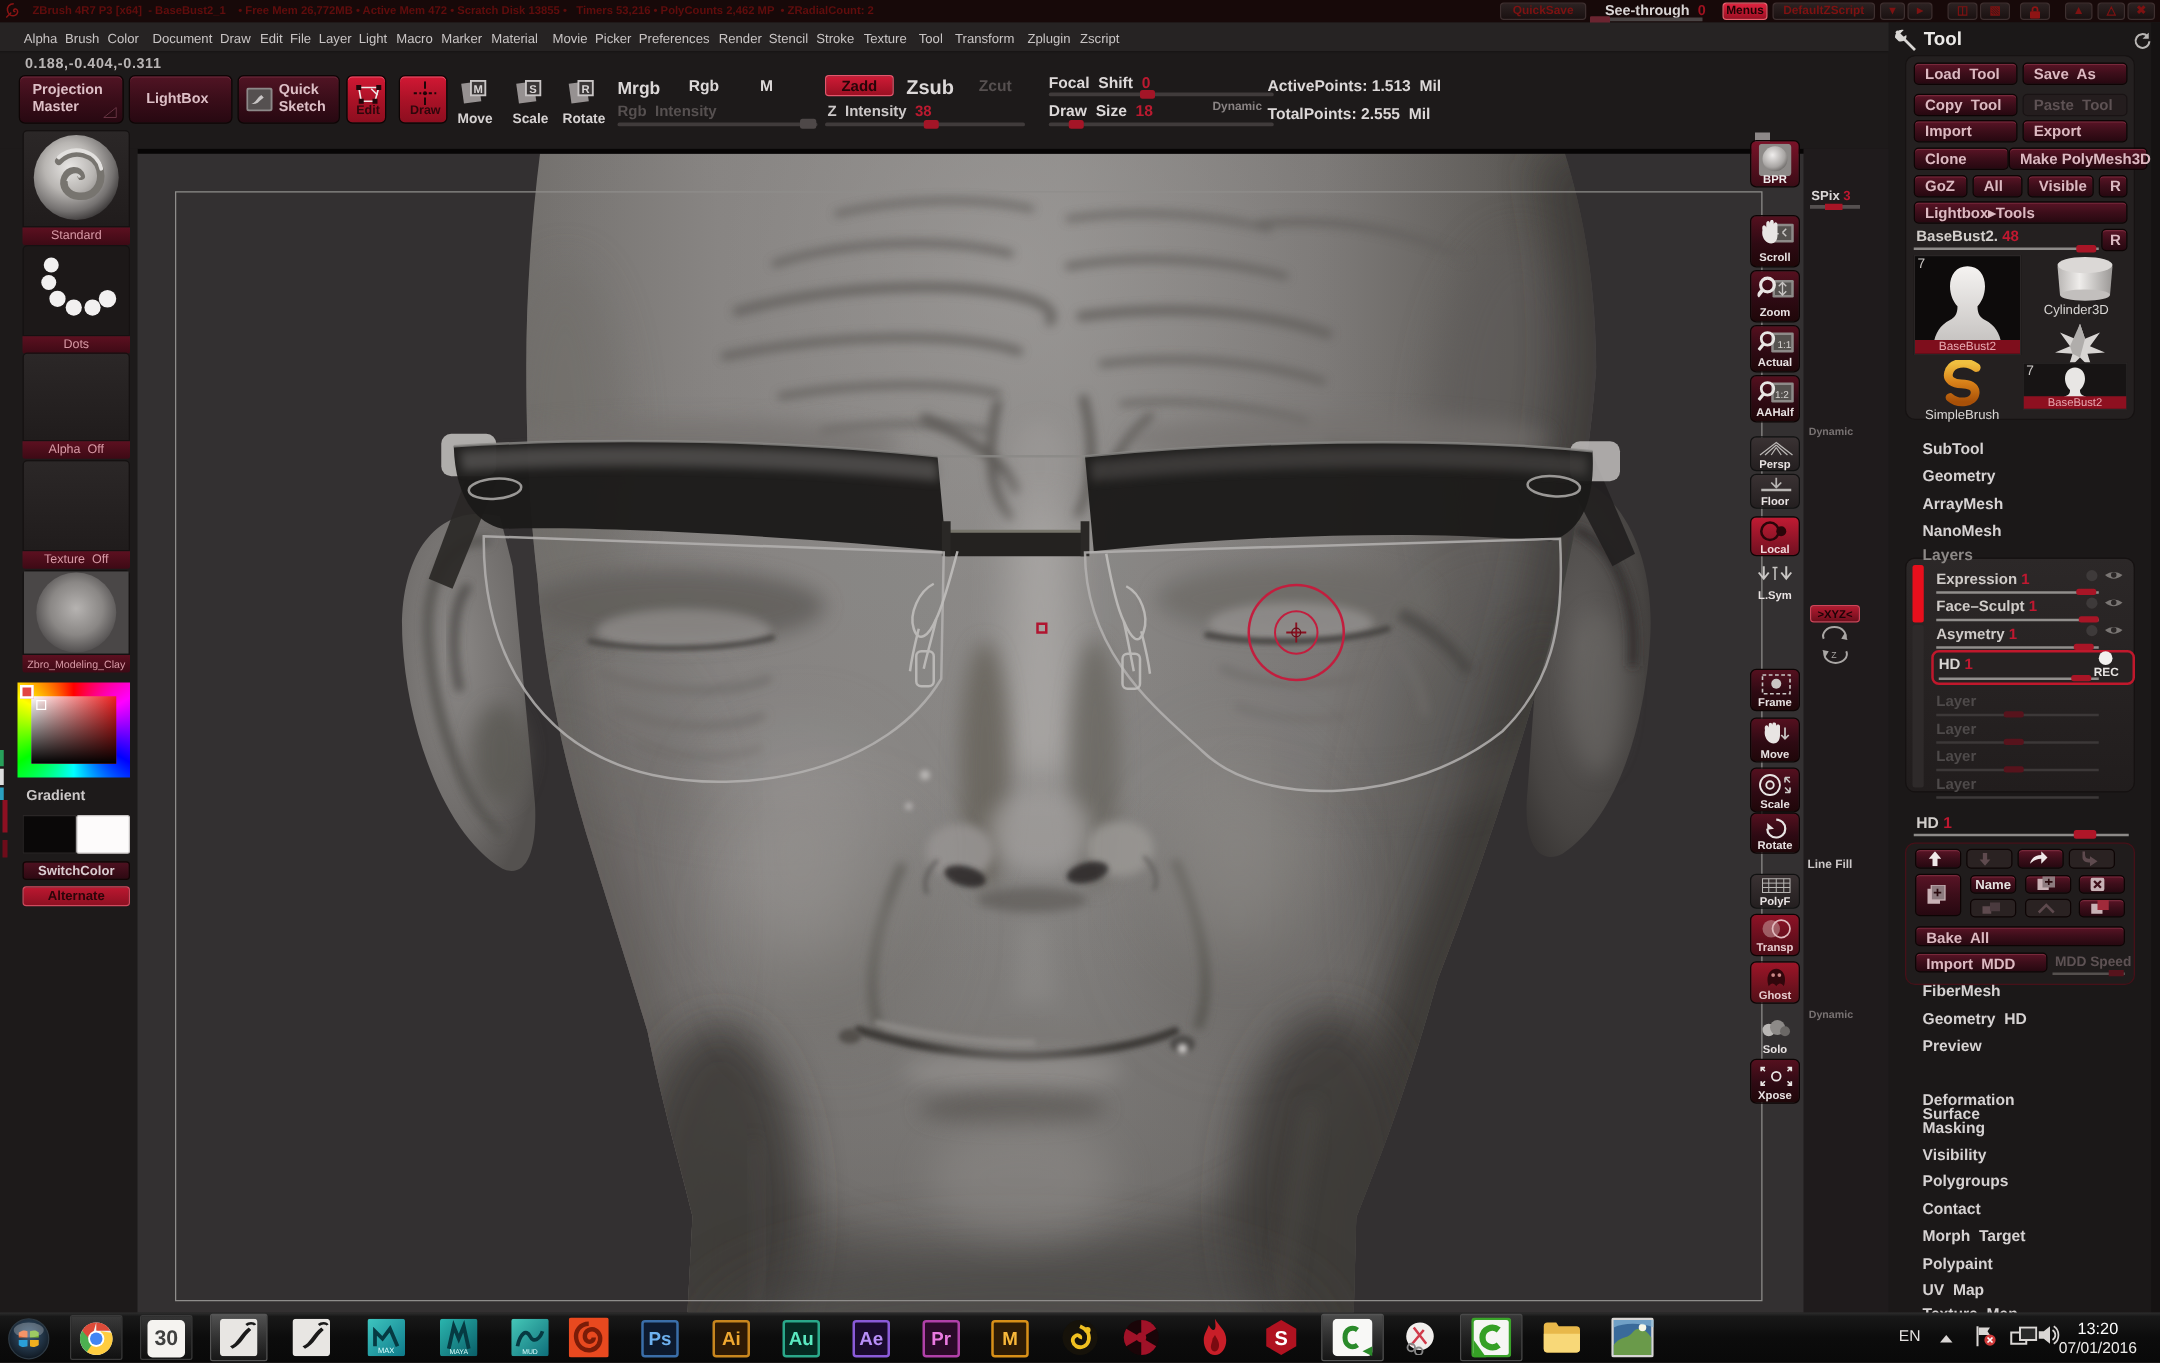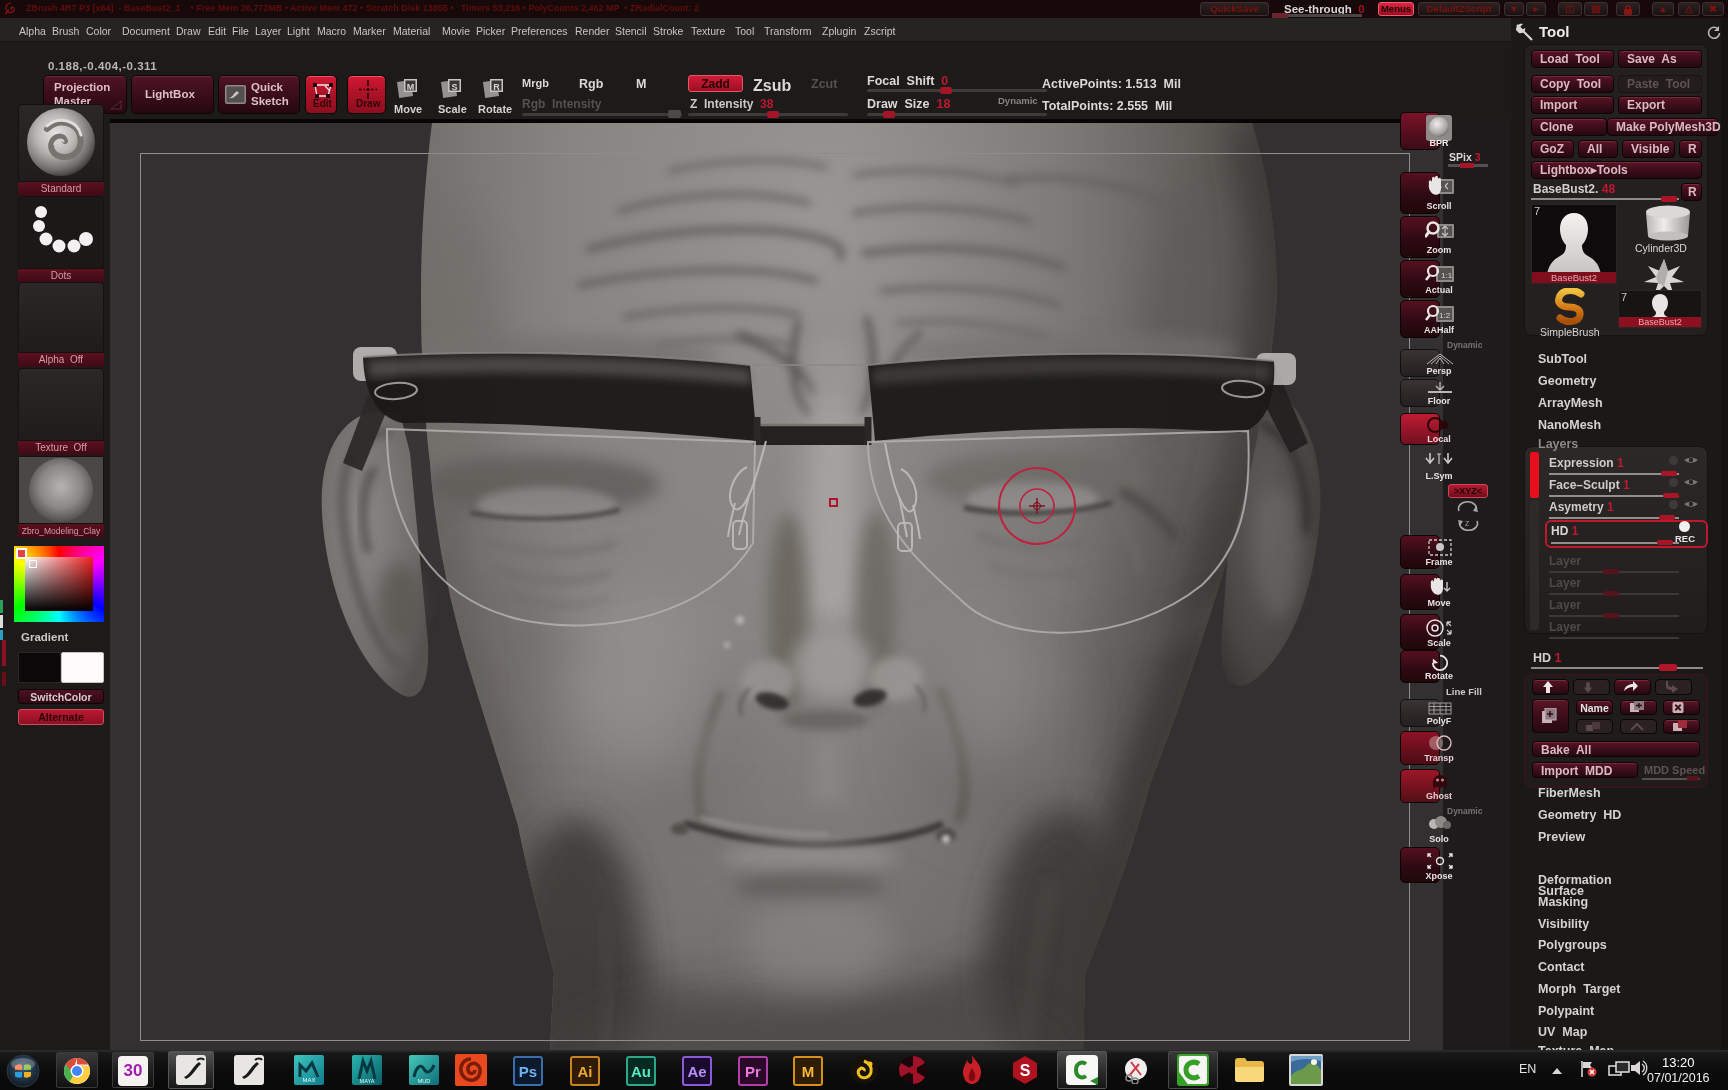--- a/index.html
+++ b/index.html
@@ -7,33 +7,33 @@
 .abs { position:absolute; }
 #stage { position:relative; width:1728px; height:1090px; }
 
 #titlebar { left:0; top:0; width:1728px; height:18px; background:#170909; }
 .ttxt { color:#600d0d; font-size:9px; font-weight:bold; white-space:nowrap; }
 .tbtn { position:absolute; top:2px; height:14px; background:linear-gradient(#2c2222,#1a1111); border:1px solid #3e3030; border-radius:3px; color:#7e1212; font-size:9.5px; font-weight:bold; text-align:center; line-height:12px; }
 
 #menubar { left:0; top:18px; width:1511px; height:24px; background:#262323; border-bottom:1px solid #151212; }
 .mi { position:absolute; top:7px; color:#c9c5c5; font-size:10.5px; white-space:nowrap; }
 
-#toolbar { left:0; top:58px; width:1511px; height:76px; background:#1d1a1a;margin-left:28px; }
+#toolbar { left:0; top:43px; width:1511px; height:76px; background:#1d1a1a; }
 .bigbtn { position:absolute; top:17px; height:39px; border-radius:5px; background:linear-gradient(#511424 0%, #3c0e1a 45%, #270811 100%); border:1px solid #0e0505; box-shadow:inset 0 1px 0 #6e2a3c; color:#ddbfc6; font-weight:bold; font-size:11.5px; }
 .redbtn { background:linear-gradient(#d21834 0%, #ab1227 50%, #8c0e1f 100%); box-shadow:inset 0 1px 0 #e8556c; }
 .lbl { position:absolute; font-weight:bold; white-space:nowrap; }
 .slider { position:absolute; height:3px; background:#403b3b; border-radius:2px; }
 .shandle { position:absolute; top:-2px; width:12px; height:7px; background:#a41527; border-radius:2px; }
 
 .thumb { position:absolute; left:18px; width:86px; background:linear-gradient(#2b2727,#201c1c); border:1px solid #151111; border-radius:4px 4px 0 0; }
 .tlabel { position:absolute; left:18px; width:86px; height:14px; background:linear-gradient(#5c1020,#3d0a15); color:#d89aa6; font-size:10px; text-align:center; line-height:14px; border-radius:0 0 2px 2px; }
 
 #canvas { left:110px; top:119px; width:1333px; height:931px; background:#333031; border-top:4px solid #070505; }
 
-.shbtn { position:absolute; left:1400px; width:40px; border-radius:5px; background:linear-gradient(#55101f 0%, #2e0a13 55%, #1f0709 100%); border:1px solid #0d0404;padding-left:19px; }
+.shbtn { position:absolute; left:1400px; width:40px; border-radius:5px; background:linear-gradient(#55101f 0%, #2e0a13 55%, #1f0709 100%); border:1px solid #0d0404; }
 .shlab { color:#e8e2e2; font-size:9px; text-align:center; position:absolute; width:100%; bottom:2px; font-weight:bold;}
 
 #toolpanel { left:1511px; top:18px; width:217px; height:1032px; background:#1b1818; }
 .pbtn { position:absolute; height:18px; border-radius:4px; background:linear-gradient(#5a1426 0%, #3d0e1a 48%, #260810 100%); border:1px solid #0d0404; box-shadow:inset 0 1px 0 #77293b; color:#dcb9c1; font-weight:bold; font-size:12px; line-height:16px; padding-left:8px; }
 .sect { position:absolute; left:27px; color:#d6d2d2; font-weight:bold; font-size:12.5px; white-space:nowrap; }
 
 #taskbar { left:0; top:1050px; width:1728px; height:40px; background:linear-gradient(#2e2e2e 0%, #181818 8%, #0c0c0c 50%, #090909 100%); }
 .ticon { position:absolute; top:1056px; width:30px; height:30px; }
 </style>
 </head>
@@ -146,21 +146,21 @@
     </div>
     <div class="abs" style="left:450px;top:19px">
       <svg width="34" height="24" viewBox="0 0 34 24">
           <path d="M6 4 L20 4 L20 20 L6 20 Z" fill="#969191" transform="rotate(-8 13 12)"></path>
           <rect x="12" y="2" width="13" height="13" fill="#c9c5c5"></rect>
           <rect x="13.5" y="3.5" width="10" height="10" fill="#3a3636"></rect>
           <text x="18.5" y="12.5" font-size="9" font-weight="bold" fill="#d9d5d5" text-anchor="middle" font-family="Liberation Sans">R</text>
         </svg>
       <div style="color:#d6d2d2;font-size:11px;font-weight:bold;margin-top:-2px">Rotate</div>
     </div>
-    <span class="lbl" style="left:494px;top:19px;color:#dcd8d8;font-size:11px">Mrgb</span>
+    <span class="lbl" style="left:494px;top:19px;color:#dcd8d8;font-size:14px">Mrgb</span>
     <span class="lbl" style="left:551px;top:19px;color:#dcd8d8;font-size:12.5px">Rgb</span>
     <span class="lbl" style="left:608px;top:19px;color:#dcd8d8;font-size:12.5px">M</span>
     <span class="lbl" style="left:494px;top:39px;color:#565050;font-size:12px">Rgb&nbsp; Intensity</span>
     <div class="slider" style="left:494px;top:55px;width:160px;"></div>
     <div class="abs" style="left:640px;top:52px;width:13px;height:8px;background:#4e4848;border-radius:2px"></div>
     <div class="abs" style="left:660px;top:17px;width:55px;height:17px;background:linear-gradient(#cf1b36,#9c1023);border:1px solid #e5556b;border-radius:3px;color:#270508;font-weight:bold;font-size:12px;text-align:center;line-height:16px">Zadd</div>
     <span class="lbl" style="left:725px;top:19px;color:#dcd8d8;font-size:16px">Zsub</span>
     <span class="lbl" style="left:783px;top:19px;color:#565050;font-size:12.5px">Zcut</span>
     <span class="lbl" style="left:662px;top:39px;color:#ccc8c8;font-size:12px">Z&nbsp; Intensity&nbsp; <span style="color:#bb1a30">38</span></span>
     <div class="slider" style="left:660px;top:55px;width:160px;"></div>
@@ -811,21 +811,21 @@
     <div class="abs" style="left:56px;top:1052px;width:42px;height:36px;background:linear-gradient(rgba(120,120,120,0.35),rgba(60,60,60,0.15));border:1px solid #3a3a3a;border-radius:2px"></div>
     <svg class="abs" style="left:62px;top:1056px" width="30" height="30" viewBox="0 0 30 30">
         <circle cx="15" cy="15" r="13" fill="#f1f1f1"></circle>
         <path d="M15 2 A 13 13 0 0 1 26.3 8.5 L15 8.5 Z M15 2 A 13 13 0 0 0 3.7 8.5 L10 19 Z" fill="#dd4b39"></path>
         <path d="M3.7 8.5 A 13 13 0 0 0 9 26.5 L13 19 Z" fill="#4caf50"></path>
         <path d="M9 26.5 A 13 13 0 0 0 26.3 8.5 L18 8.5 Z" fill="#ffcd40" transform="rotate(8 15 15)"></path>
         <circle cx="15" cy="15" r="6.5" fill="#fff"></circle>
         <circle cx="15" cy="15" r="5" fill="#4285f4"></circle>
       </svg>
     <div class="abs" style="left:112px;top:1052px;width:42px;height:36px;background:linear-gradient(rgba(120,120,120,0.3),rgba(60,60,60,0.12));border:1px solid #3a3a3a;border-radius:2px"></div>
-    <div class="abs" style="left:118px;top:1056px;width:30px;height:30px;background:#f5f3f0;border-radius:4px;color:#a21caf;font-size:17px;font-weight:bold;text-align:center;line-height:29px">30</div>
+    <div class="abs" style="left:118px;top:1056px;width:30px;height:30px;background:#f5f3f0;border-radius:4px;color:#404040;font-size:17px;font-weight:bold;text-align:center;line-height:29px">30</div>
     <div class="abs" style="left:168px;top:1051px;width:46px;height:38px;background:linear-gradient(rgba(150,150,150,0.45),rgba(80,80,80,0.2));border:1px solid #555;border-radius:2px"></div>
     <svg class="abs" style="left:176px;top:1055px" width="30" height="30" viewBox="0 0 30 30">
         <rect width="30" height="30" rx="3" fill="#e8e6e3"></rect>
         <path d="M8 22 C14 20 16 12 23 7 L25 9 C19 14 18 20 10 24 Z" fill="#1a1a1a"></path>
         <path d="M21 5 C23 3 27 3 28 5" stroke="#1a1a1a" stroke-width="2" fill="none"></path>
       </svg>
     <svg class="abs" style="left:234px;top:1055px" width="30" height="30" viewBox="0 0 30 30">
         <rect width="30" height="30" rx="3" fill="#e8e6e3"></rect>
         <path d="M8 22 C14 20 16 12 23 7 L25 9 C19 14 18 20 10 24 Z" fill="#1a1a1a"></path>
         <path d="M21 5 C23 3 27 3 28 5" stroke="#1a1a1a" stroke-width="2" fill="none"></path>

